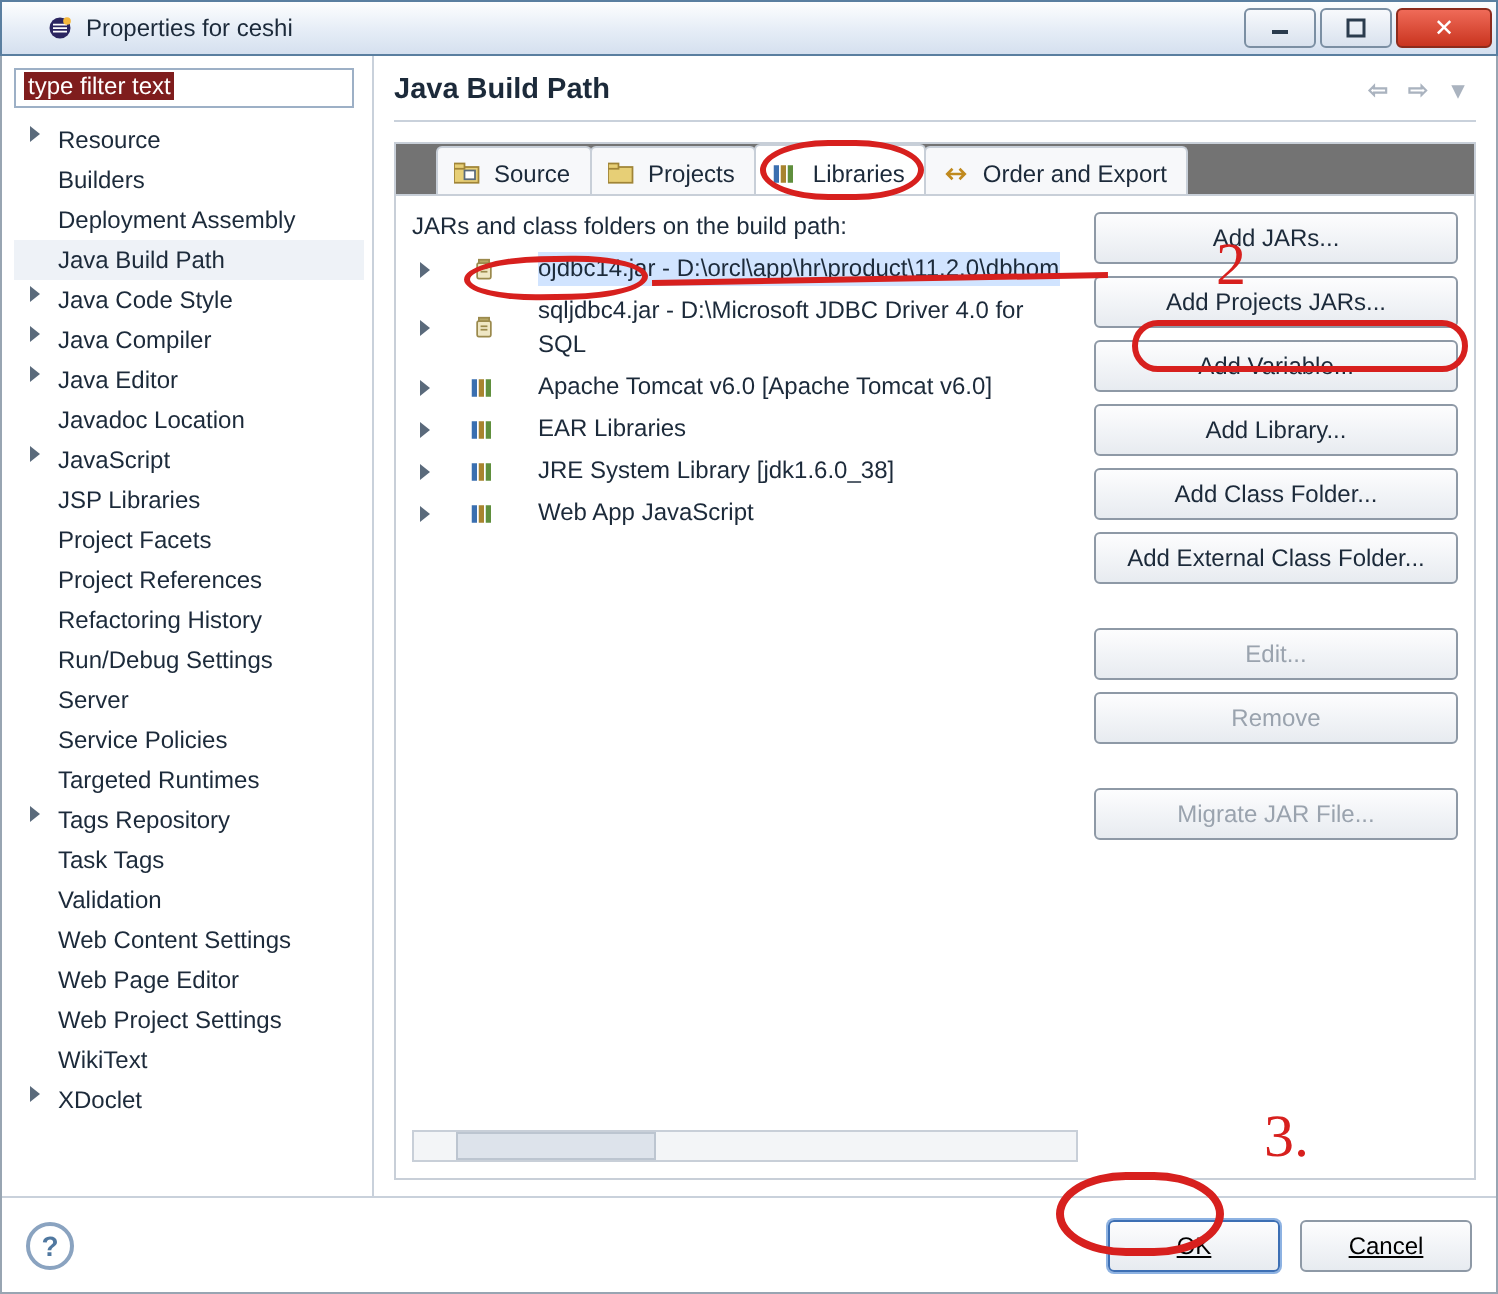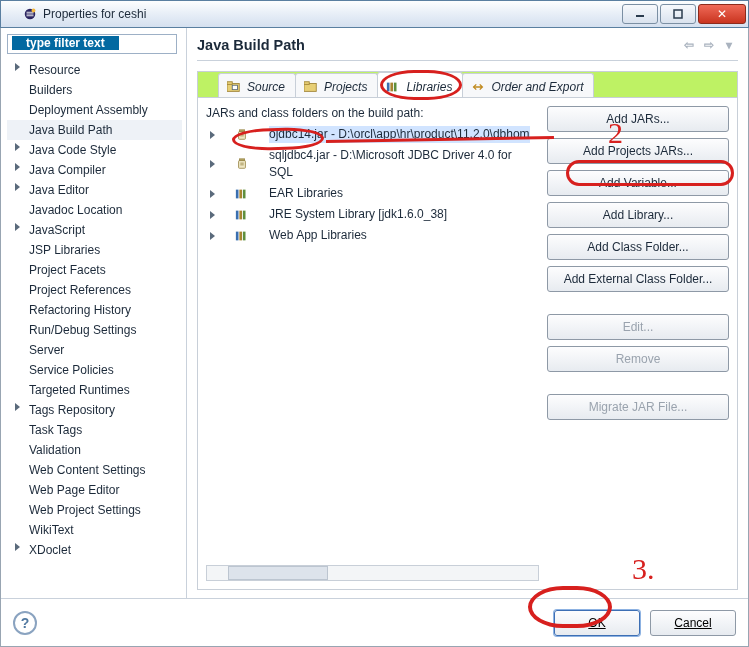--- a/index.html
+++ b/index.html
@@ -15,36 +15,36 @@
   .winbtn.close .x { font-size:12px; }
 
   
   .dialog { position:absolute; top:28px; left:0; right:0; bottom:0; border:1px solid #98a5b2; border-top:none; background:#fff; display:flex; flex-direction:column; }
 
   .upper { flex:1; display:flex; overflow:hidden; }
 
   
   .leftcol { width:186px; border-right:1px solid #c9d1db; padding:6px 4px 4px 6px; display:flex; flex-direction:column; }
   .filterbox { width:170px; height:20px; border:1px solid #9db0c6; padding:1px 4px; font-size:12px; color:#000; margin-bottom:6px; }
-  .filterbox .ph { background:#0369a1; color:#fff; padding:0 14px;font-weight:bold; }
+  .filterbox .ph { background:#7f1d1d; color:#fff; padding:0 2px; }
   .navlist { flex:1; overflow:auto; font-size:12px; color:#1c2a3a; }
   .navitem { padding:2px 4px 2px 22px; line-height:16px; position:relative; cursor:default; }
   .navitem.selected { background:#eef2f7; }
   .navitem .twist { position:absolute; left:8px; top:3px; width:0; height:0; border-top:4px solid transparent; border-bottom:4px solid transparent; border-left:5px solid #5a6a7b; }
 
   
   .rightcol { flex:1; display:flex; flex-direction:column; padding:8px 10px 8px 10px; }
   .heading { font-size:14.5px; font-weight:600; color:#1c2a3a; display:flex; align-items:center; }
   .heading .spacer { flex:1; }
   .navarrows { display:flex; gap:2px; align-items:center; }
   .navarrows .arr { width:18px; height:18px; display:flex; align-items:center; justify-content:center; font-size:12px; color:#aab3bf; }
   .hr { height:1px; background:#c9d1db; margin:6px 0 10px 0; }
 
   
-  .tabbar { height:26px; background:#bef264; border-top:1px solid #c8cfd8; border-left:1px solid #c8cfd8; border-right:1px solid #c8cfd8; display:flex; align-items:flex-end; padding-left:20px;font-style:italic; }
+  .tabbar { height:26px; background:#737373; border-top:1px solid #c8cfd8; border-left:1px solid #c8cfd8; border-right:1px solid #c8cfd8; display:flex; align-items:flex-end; padding-left:20px; }
   .tab { height:24px; border:1px solid #c8cfd8; border-bottom:none; background:#f7f8fa; margin-right:-1px; padding:3px 10px 0 8px; font-size:12px; color:#1c2a3a; display:flex; align-items:center; gap:6px; border-radius:3px 3px 0 0; }
   .tab.active { background:#fff; height:25px; position:relative; z-index:2; }
   .tab .ticon { width:14px; height:12px; }
 
   
   .content { border:1px solid #c8cfd8; padding:8px; display:flex; flex:1; min-height:0; background:#fff; }
   .listarea { flex:1; display:flex; flex-direction:column; }
   .listlabel { font-size:12px; color:#1c2a3a; margin-bottom:4px; }
   .tree { flex:1; overflow:hidden; font-size:12px; color:#1c2a3a; }
   .row { padding:2px 0 2px 16px; display:flex; align-items:center; gap:20px; line-height:17px; position:relative; }
@@ -213,39 +213,48 @@
                 </svg>
                 <span class="txt">sqljdbc4.jar - D:\Microsoft JDBC Driver 4.0 for SQL</span>
               </div>
               <div class="row">
                 <span class="twist"></span>
                 <svg class="ticon" viewBox="0 0 16 12">
                   <rect x="1" y="1" width="3" height="10" fill="#3a6fb0"></rect>
                   <rect x="5" y="1" width="3" height="10" fill="#a8842f"></rect>
                   <rect x="9" y="1" width="3" height="10" fill="#5f8f3d"></rect>
                 </svg>
+                <span class="txt">Apache Tomcat v6.0 [Apache Tomcat v6.0]</span>
+              </div>
+              <div class="row">
+                <span class="twist"></span>
+                <svg class="ticon" viewBox="0 0 16 12">
+                  <rect x="1" y="1" width="3" height="10" fill="#3a6fb0"></rect>
+                  <rect x="5" y="1" width="3" height="10" fill="#a8842f"></rect>
+                  <rect x="9" y="1" width="3" height="10" fill="#5f8f3d"></rect>
+                </svg>
                 <span class="txt">EAR Libraries</span>
               </div>
               <div class="row">
                 <span class="twist"></span>
                 <svg class="ticon" viewBox="0 0 16 12">
                   <rect x="1" y="1" width="3" height="10" fill="#3a6fb0"></rect>
                   <rect x="5" y="1" width="3" height="10" fill="#a8842f"></rect>
                   <rect x="9" y="1" width="3" height="10" fill="#5f8f3d"></rect>
                 </svg>
                 <span class="txt">JRE System Library [jdk1.6.0_38]</span>
               </div>
               <div class="row">
                 <span class="twist"></span>
                 <svg class="ticon" viewBox="0 0 16 12">
                   <rect x="1" y="1" width="3" height="10" fill="#3a6fb0"></rect>
                   <rect x="5" y="1" width="3" height="10" fill="#a8842f"></rect>
                   <rect x="9" y="1" width="3" height="10" fill="#5f8f3d"></rect>
                 </svg>
-                <span class="txt">Web App Libraries</span>
+                <span class="txt">Web App JavaScript</span>
               </div>
             </div>
           <div class="hscroll">
               <div class="thumb"></div>
             </div>
         </div>
         <div class="btnstack">
           <div class="btn">Add JARs...</div>
           <div class="btn">Add Projects JARs...</div>
           <div class="btn">Add Variable...</div>

